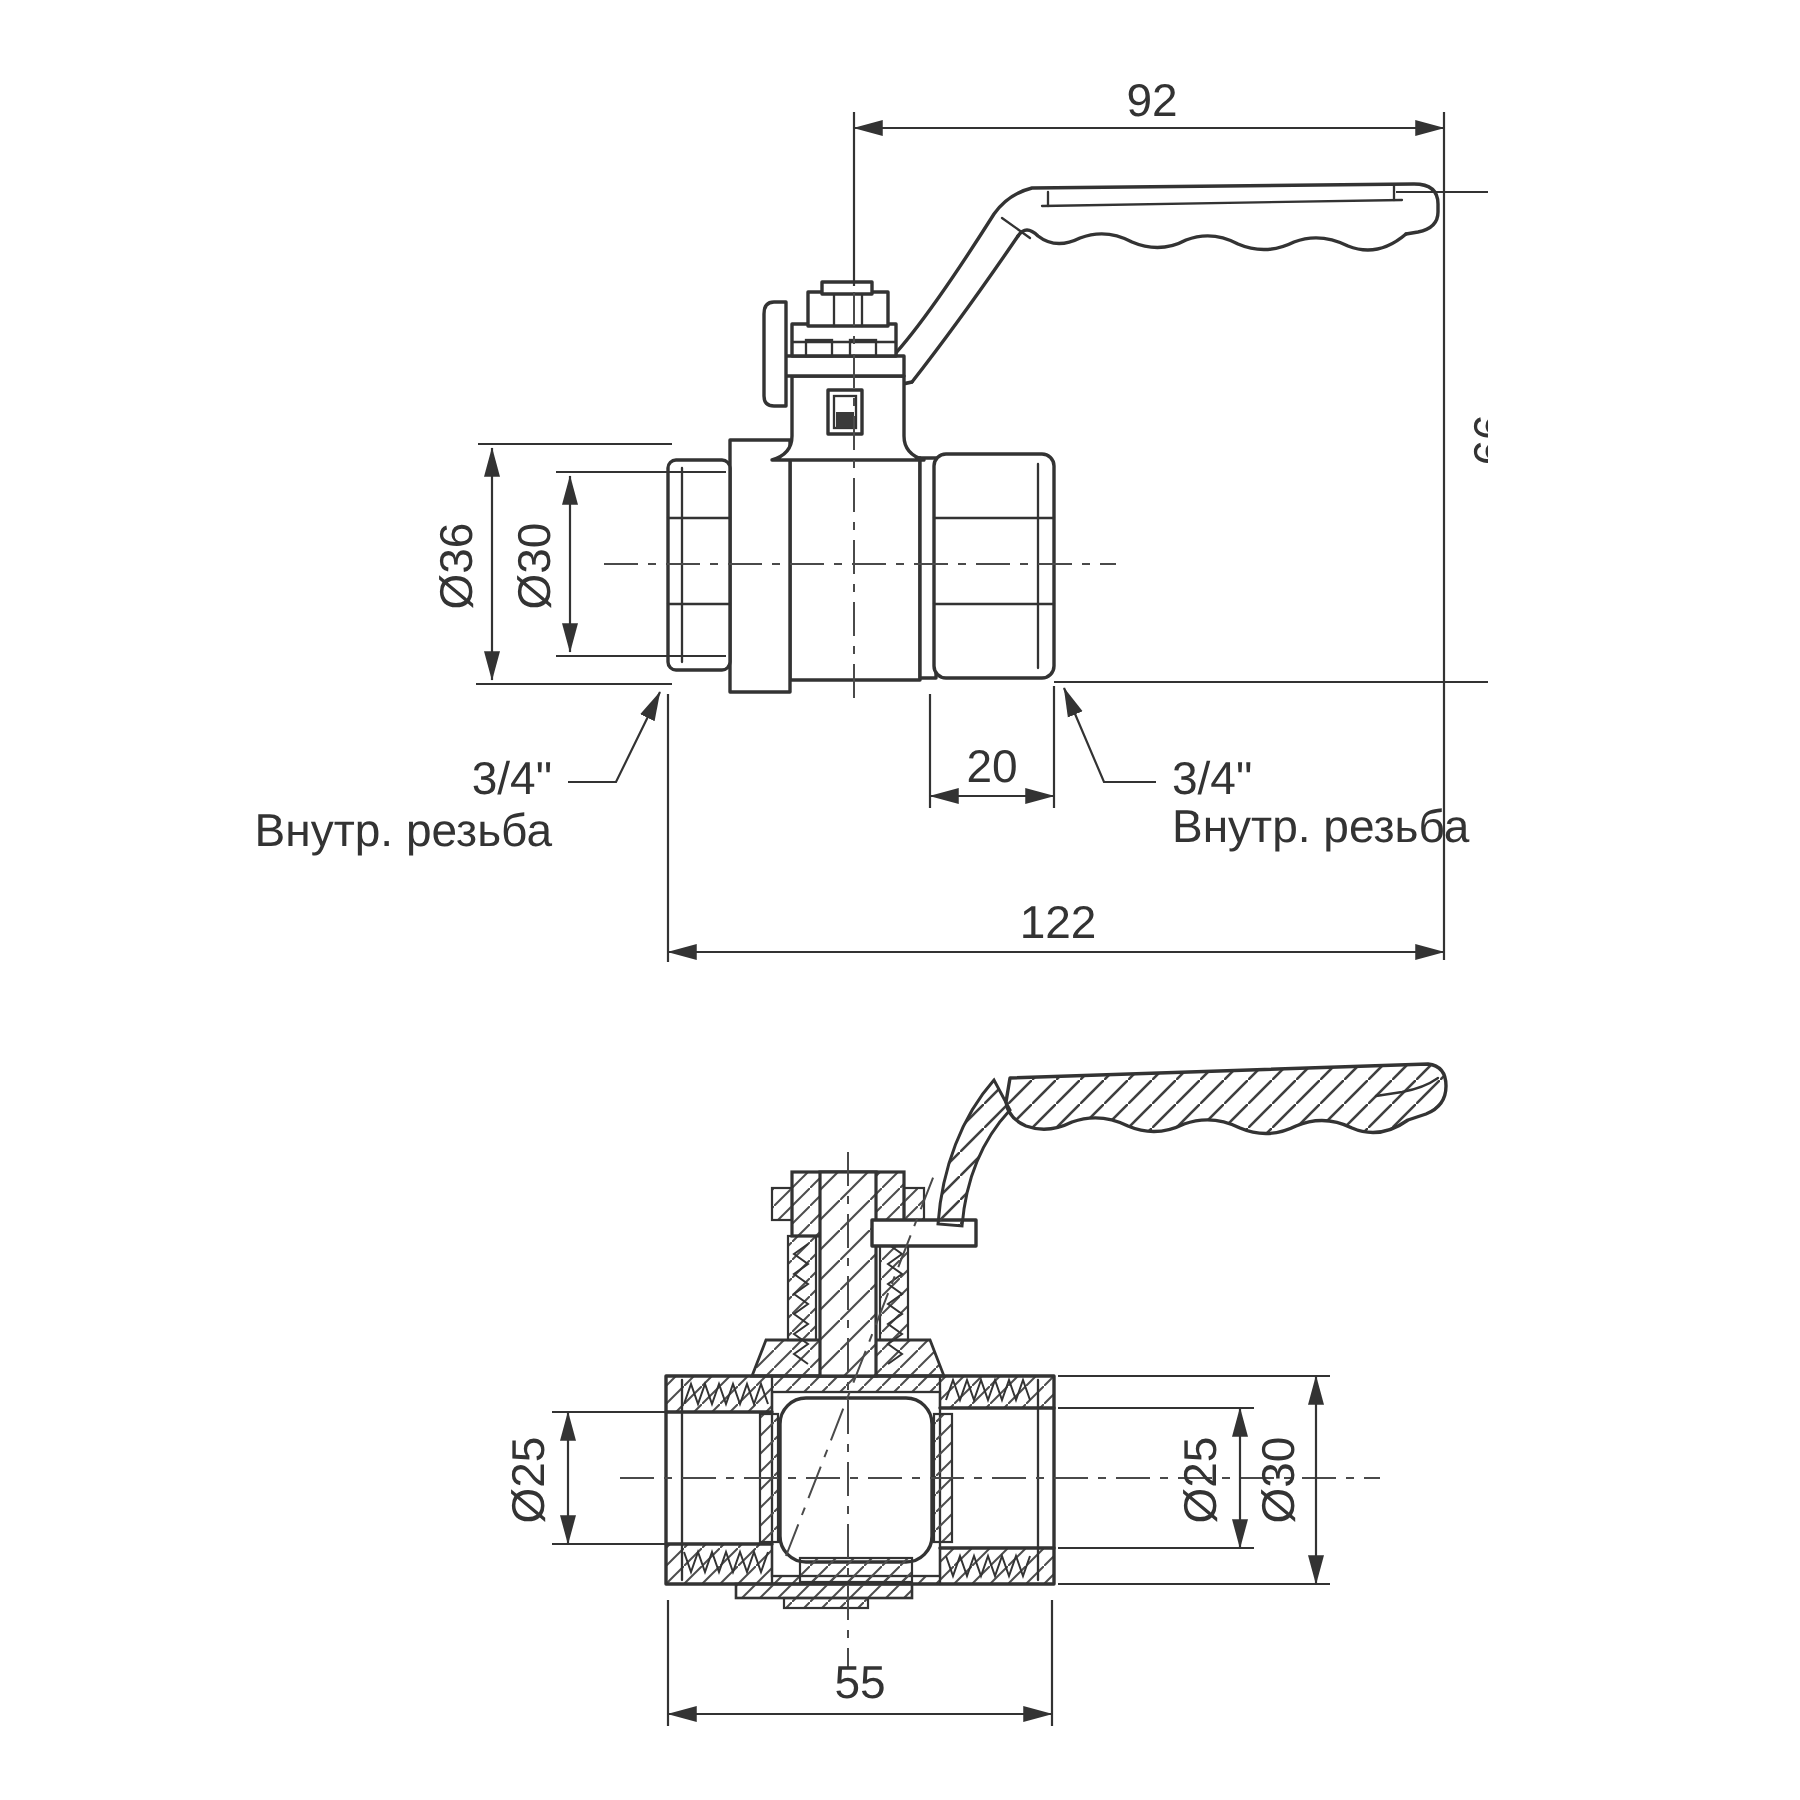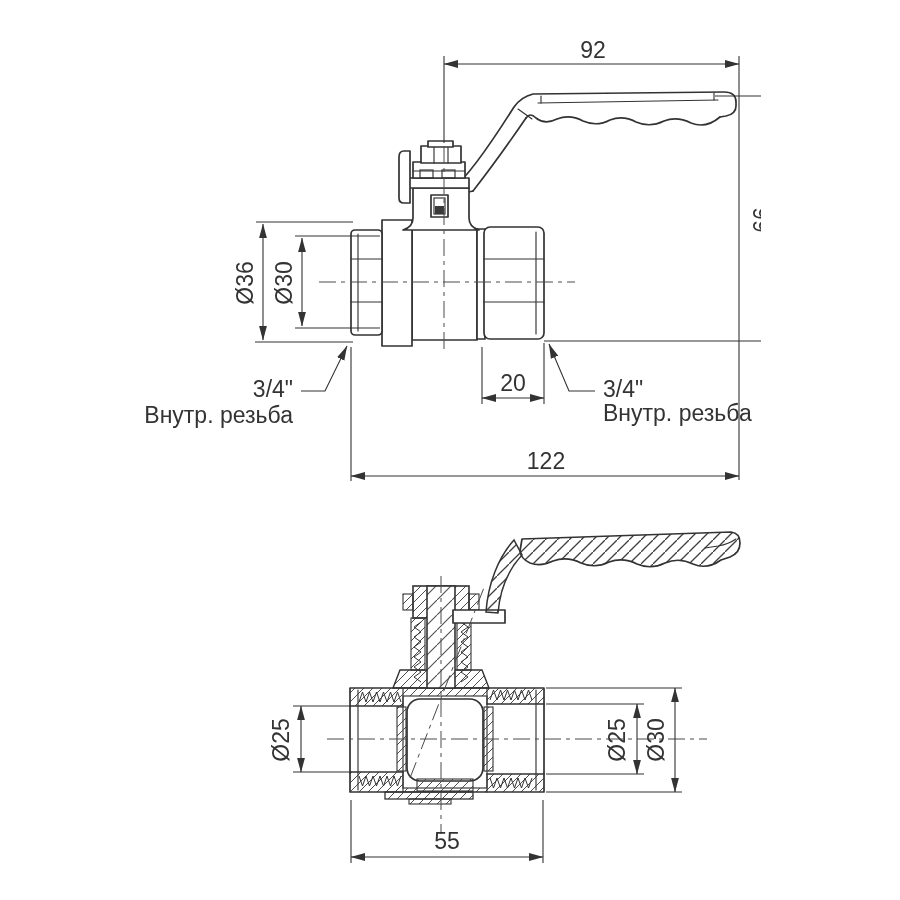--- a/index.html
+++ b/index.html
@@ -1,16 +1,16 @@
 <!DOCTYPE html>
 <html><head>
 <meta charset="utf-8">
 <style>
   html,body{margin:0;padding:0;background:#ffffff;}
-  .page{width:744px;height:900px;background:#fff;position:relative;overflow:hidden;padding-left:17px;}
+  .page{width:744px;height:900px;background:#fff;position:relative;overflow:hidden;}
   svg{display:block;}
   .o  {fill:none;stroke:#333;stroke-width:1.7;stroke-linejoin:round;stroke-linecap:round;}
   .of {fill:#fff;stroke:#333;stroke-width:1.7;stroke-linejoin:round;}
   .t1 {fill:none;stroke:#333;stroke-width:1.15;stroke-linecap:round;}
   .dim{fill:none;stroke:#333;stroke-width:1.1;}
   .cl {fill:none;stroke:#4a4a4a;stroke-width:1;stroke-dasharray:17 5 4 5;}
   .zz {fill:none;stroke:#333;stroke-width:1;}
   .hA {fill:url(#h9);stroke:none;}
   text{font-family:"Liberation Sans", sans-serif;font-size:23px;fill:#333;}
   .mid{text-anchor:middle;}

